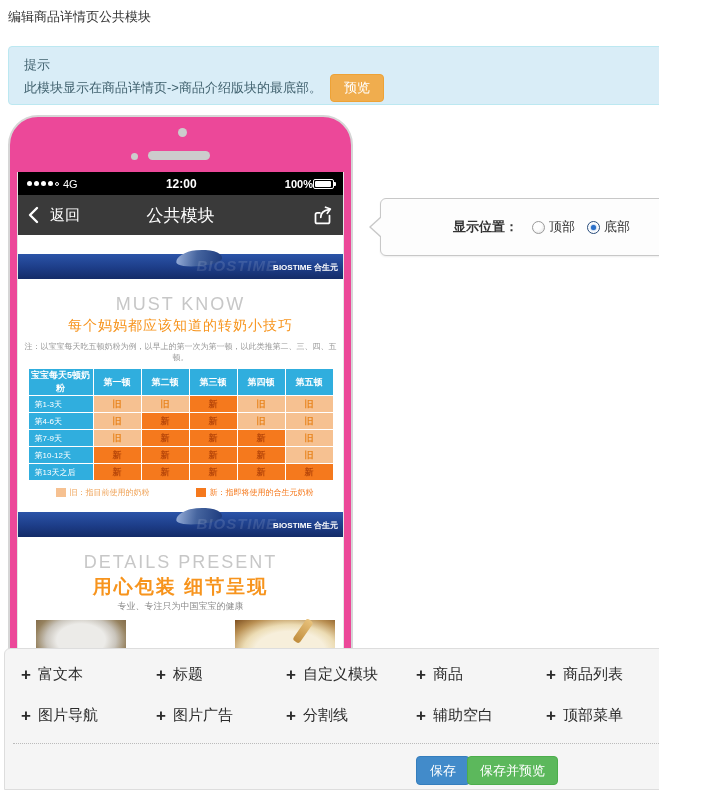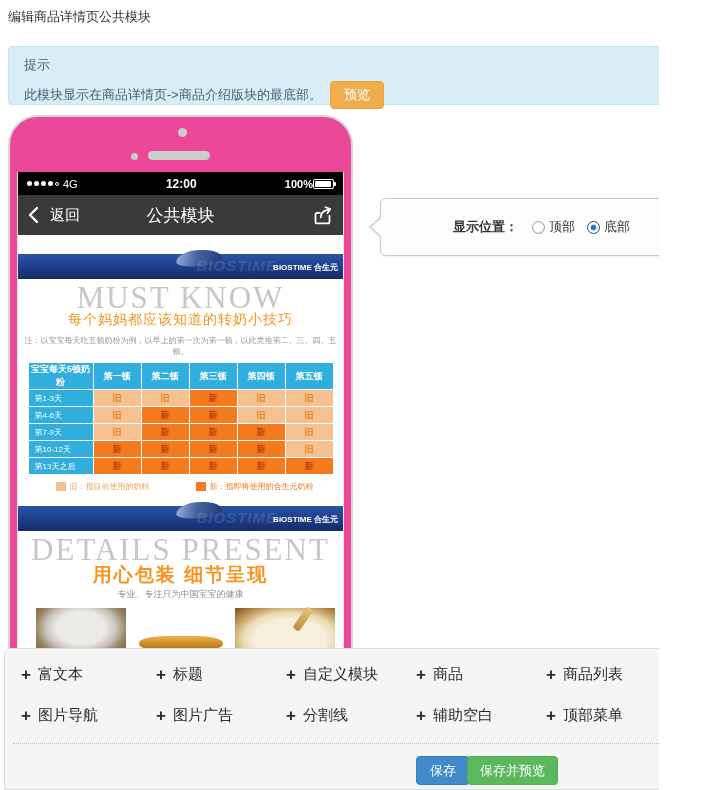--- a/index.html
+++ b/index.html
@@ -6,21 +6,21 @@
   html,body { background:#fff; }
   body { font-family:"Liberation Sans","DejaVu Sans",sans-serif; color:#333; }
   .page { position:relative; width:659px; height:790px; background:#fff; overflow:hidden; }
 
   
   .page-title { position:absolute; left:8px; top:8px; font-size:13px; color:#333; }
 
   
   .alert { position:absolute; left:8px; top:46px; width:694px; height:59px;
            background:#d9edf7; border:1px solid #bce8f1; border-radius:4px; padding:9px 15px; color:#41626f; }
-  .alert-title { font-size:13px; margin-bottom:7px; }
+  .alert-title { font-size:13px; }
   .alert-body-row { display:flex; align-items:center; gap:8px; font-size:13px; }
   .btn-preview { background:#f0ad4e; border:1px solid #eea236; color:#fff; font-size:13px;
                  border-radius:4px; padding:4px 13px; cursor:pointer; }
 
   
   .phone { position:absolute; left:8px; top:115px; width:345px; height:585px; background:#ec4899;
            border:2px solid #d6d6d6; border-radius:30px 30px 0 0; z-index:5; }
   .camera-dot { position:absolute; left:168px; top:11px; width:9px; height:9px; border-radius:50%; background:#ccc; }
   .mini-dot   { position:absolute; left:121px; top:36px; width:7px; height:7px; border-radius:50%; background:#ccc; }
   .speaker    { position:absolute; left:138px; top:34px; width:62px; height:9px; border-radius:5px; background:#ccc; }
@@ -47,21 +47,21 @@
   
   .promo { background:#fff; }
   .ribbon { position:relative; height:25px; margin-top:19px;
             background:linear-gradient(180deg,#2b54a8 0%,#1d3d88 55%,#142c68 100%); }
   .ribbon .fold { position:absolute; left:158px; top:-4px; width:46px; height:16px; transform:rotate(-6deg);
             background:linear-gradient(105deg,#9db3dd 0%,#46659f 45%,#1c3a7d 100%);
             border-radius:50% 60% 45% 55% / 70% 70% 40% 40%; }
   .ribbon .wm { position:absolute; right:66px; top:3px; font-size:15px; font-style:italic; font-weight:bold;
             color:rgba(255,255,255,0.12); letter-spacing:1px; }
   .ribbon .brand { position:absolute; right:5px; top:8px; font-size:8px; font-weight:bold; color:#fff; white-space:nowrap; }
-  .title-en { text-align:center; font-size:31px; letter-spacing:2px; color:#c7c7c7; margin-top:6px; line-height:26px;font-family:Liberation Serif, serif; }
+  .title-en { text-align:center; font-size:18px; letter-spacing:2px; color:#c7c7c7; margin-top:12px; line-height:26px; }
   .title-cn { text-align:center; font-size:14px; letter-spacing:1px; color:#f7941d; line-height:17px; }
   .note { text-align:center; font-size:8px; color:#999; margin-top:7px; }
 
   table.milk { border-collapse:separate; border-spacing:1px; margin:5px auto 0; background:#fff; }
   table.milk th { background:#30aede; color:#fff; font-size:9px; font-weight:bold; height:17px; width:47px; }
   table.milk th.first { width:64px; }
   table.milk td { height:16px; text-align:center; font-size:9px; font-weight:bold; }
   table.milk td.day { background:#30aede; color:#fff; font-size:8px; font-weight:normal; text-align:left; padding-left:6px; }
   table.milk td.o { background:#f6c191; color:#e8831b; }
   table.milk td.n { background:#f5791d; color:#b9480a; }

